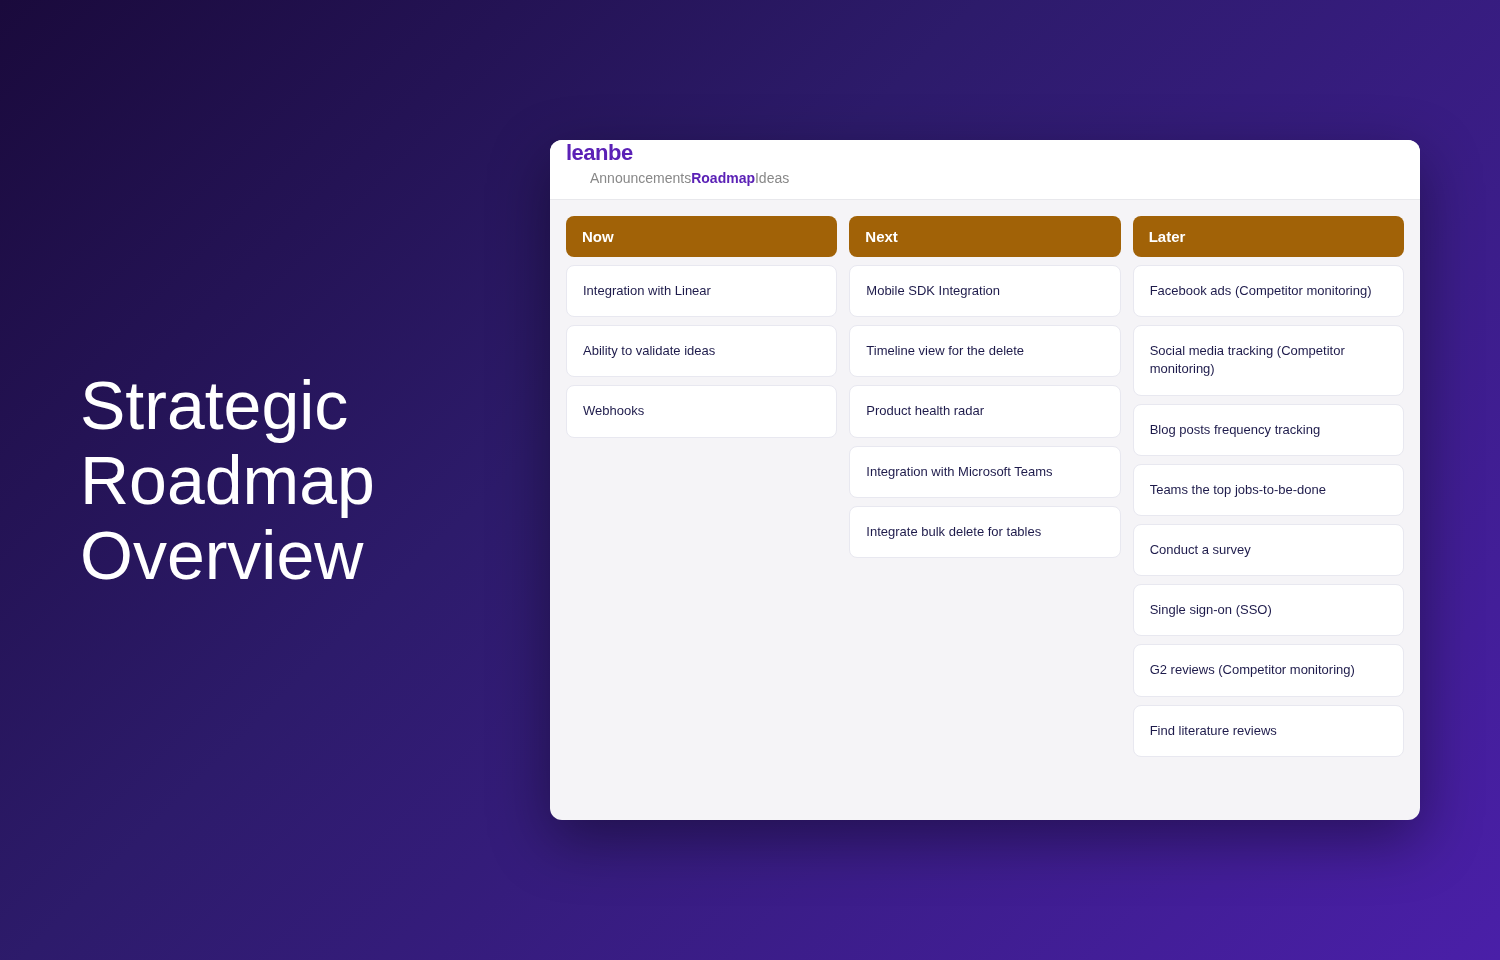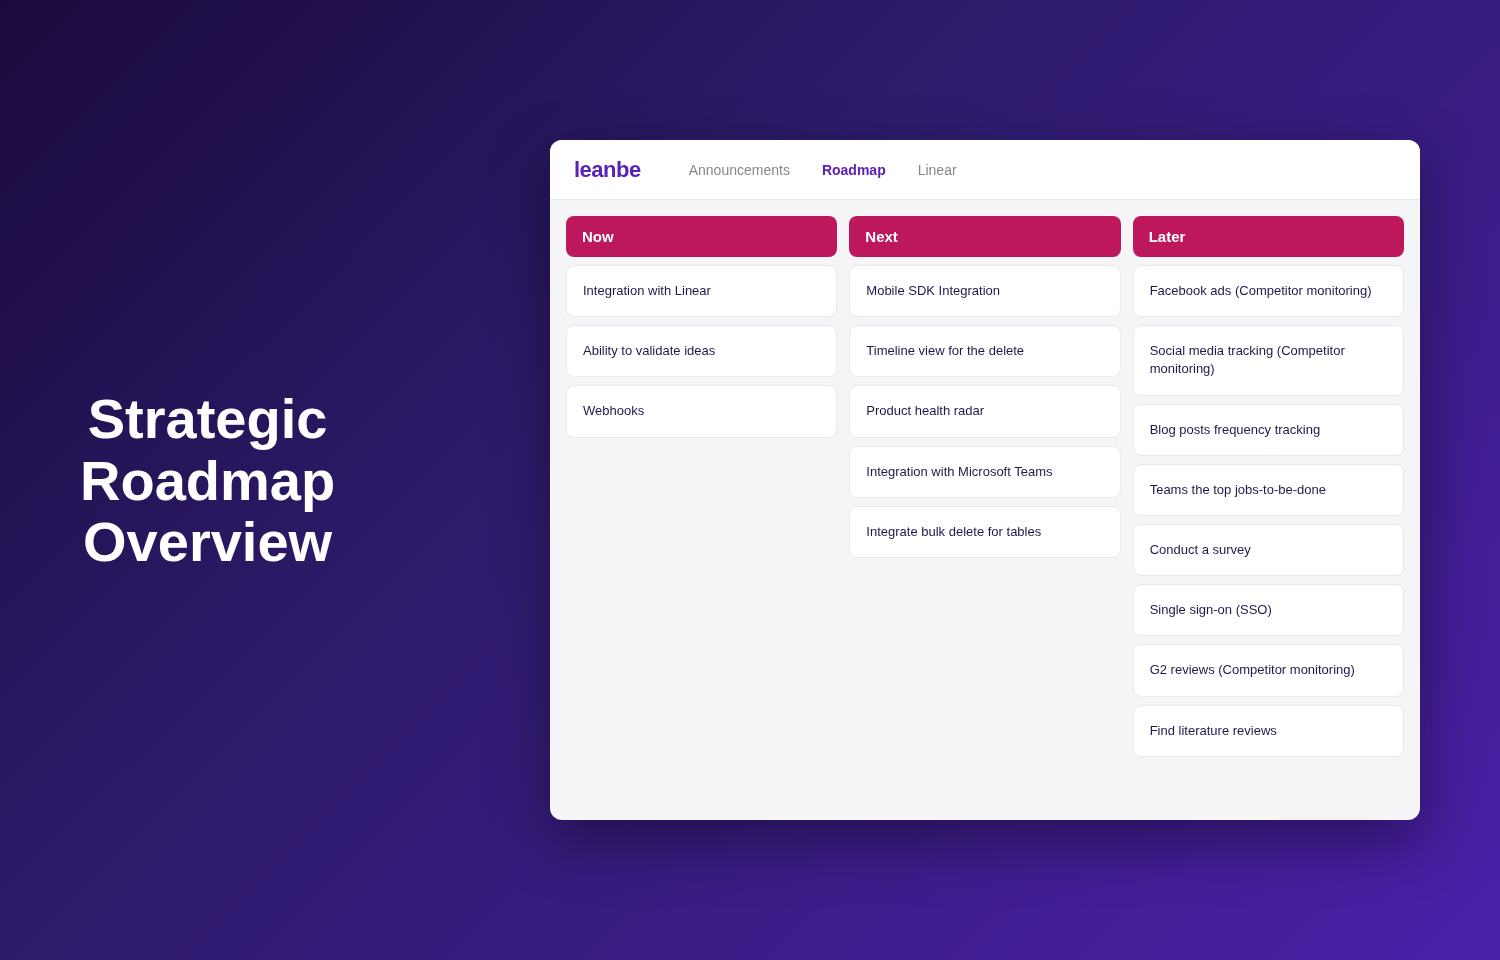--- a/index.html
+++ b/index.html
@@ -15,60 +15,59 @@
       font-family: -apple-system, BlinkMacSystemFont, 'Segoe UI', sans-serif;
       position: relative;
     }
 
     .hero-text {
       position: absolute;
       left: 80px;
       top: 50%;
       transform: translateY(-50%);
       color: white;
-      font-size: 56px;
-      font-weight: 700;
+      font-size: 68px;
+      font-weight: 400;
       line-height: 1.1;
       max-width: 380px;
-      text-align: center;
     }
 
     .app-panel {
       width: 870px;
       height: 680px;
       background: #f5f4f7;
       border-radius: 12px;
       overflow: hidden;
       margin-right: 80px;
       display: flex;
       flex-direction: column;
       box-shadow: 0 20px 60px rgba(0,0,0,0.4);
     }
 
     .app-header {
       background: white;
-      padding: 0 24px;
+      padding: 0 16px;
       height: 60px;
       display: flex;
-      align-items: center;
       border-bottom: 1px solid #e8e8ec;
       flex-shrink: 0;
+      flex-direction: column;
     }
 
     .logo {
       font-size: 22px;
       font-weight: 800;
       color: #5b21b6;
       margin-right: 48px;
       letter-spacing: -0.5px;
     }
 
     .nav {
       display: flex;
-      gap: 32px;
+      margin-left: 24px;
     }
 
     .nav-item {
       font-size: 14px;
       color: #888;
       cursor: pointer;
       padding: 4px 0;
     }
 
     .nav-item.active {
@@ -92,21 +91,21 @@
       gap: 8px;
       min-width: 0;
     }
 
     .column-header {
       border-radius: 8px;
       padding: 12px 16px;
       font-size: 15px;
       font-weight: 700;
       color: white;
-      background: #be185d;
+      background: #a16207;
       flex-shrink: 0;
     }
 
     .card {
       background: white;
       border-radius: 8px;
       padding: 16px;
       font-size: 13px;
       color: #1e1b4b;
       border: 1px solid #e8e8f0;
@@ -122,21 +121,21 @@
   <span>Roadmap</span><br>
   <span>Overview</span>
 </div>
 
 <div class="app-panel">
   <div class="app-header">
     <div class="logo">leanbe</div>
     <nav class="nav">
       <span class="nav-item">Announcements</span>
       <span class="nav-item active">Roadmap</span>
-      <span class="nav-item">Linear</span>
+      <span class="nav-item">Ideas</span>
     </nav>
   </div>
 
   <div class="kanban-area">
 
     <div class="column">
       <div class="column-header">Now</div>
       <div class="card">Integration with Linear</div>
       <div class="card">Ability to validate ideas</div>
       <div class="card">Webhooks</div>

